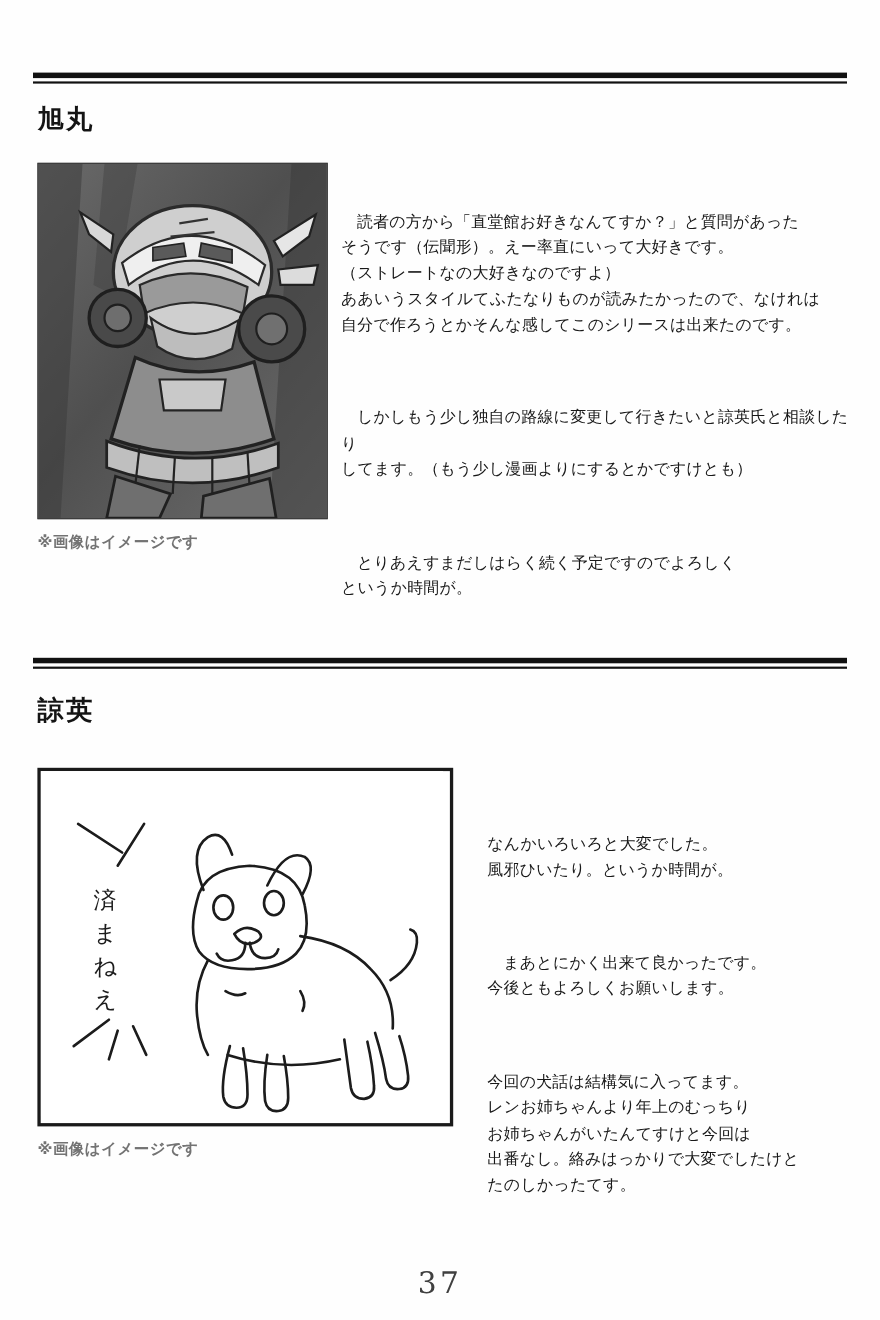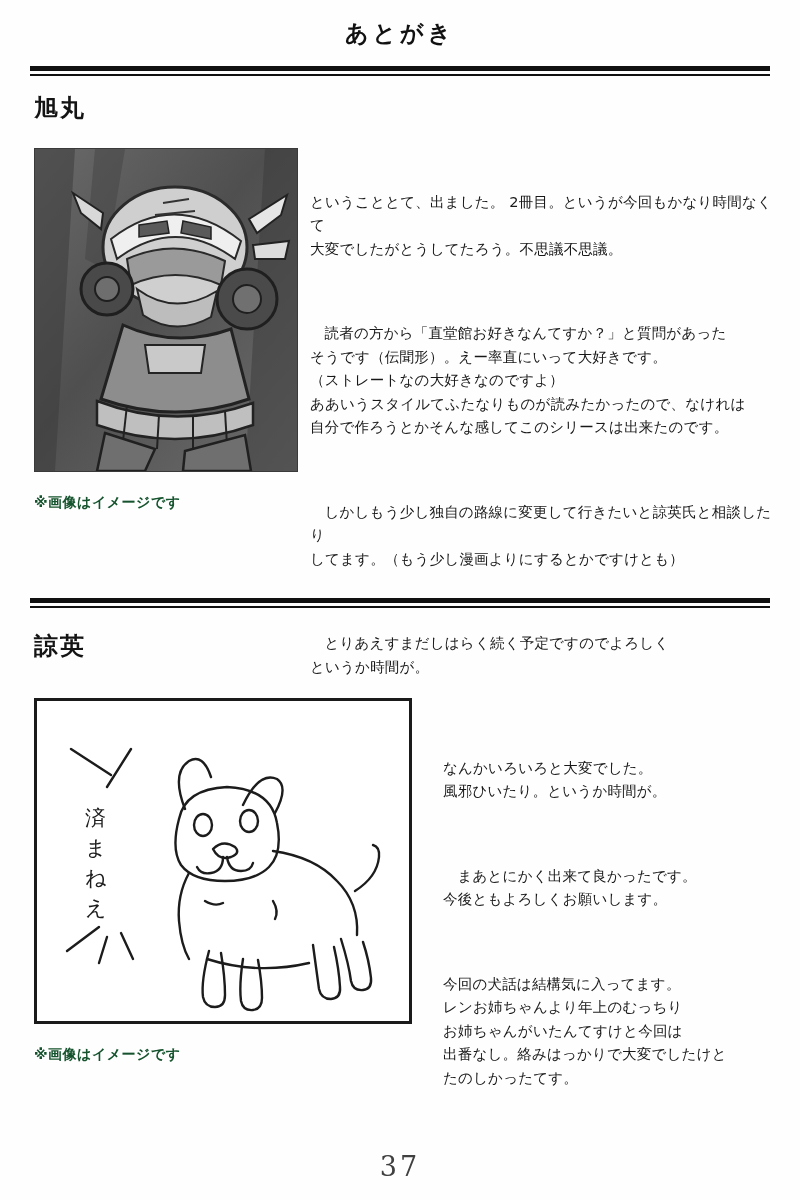--- a/index.html
+++ b/index.html
@@ -67,22 +67,22 @@
   }
 
   
   .img-wrap {
     position: absolute;
     left: 34px;
   }
   .img-caption {
     font-size: 14px;
     font-weight: bold;
-    margin-top: 22px;
-    color: #14532d;
+    margin-top: 12px;
+    color: #737373;
     letter-spacing: 0.5px;
   }
 
   
   .photo {
     width: 262px;
     height: 322px;
     border: 1px solid #3a3a3a;
     background: #5d5d5d;
     position: relative;
@@ -136,23 +136,20 @@
     letter-spacing: 3px;
     color: #404040;
     font-family: "DejaVu Serif", serif;
   }
 </style>
 </head>
 <body>
 
 <div class="page">
 
-  <div class="page-header">
-    <div class="title">あとがき</div>
-  </div>
   <div class="rule thick rule-top-a"></div>
   <div class="rule thin rule-top-b"></div>
 
   <div class="section section-1">
     <div class="author-name">旭丸</div>
 
     <div class="img-wrap" style="top:56px;">
       <div class="photo">
         <svg width="262" height="322" viewBox="0 0 262 322" xmlns="http://www.w3.org/2000/svg">
           <defs>
@@ -199,22 +196,20 @@
           <path d="M150,302 L210,286 L216,322 L148,322 Z" fill="#6f6f6f" stroke="#202020" stroke-width="2.5"></path>
 
           <path d="M120,66 L160,62" stroke="#333" stroke-width="2"></path>
           <path d="M128,54 L154,50" stroke="#333" stroke-width="2"></path>
         </svg>
       </div>
       <div class="img-caption">※画像はイメージです</div>
     </div>
 
     <div class="body-text text-1">
-      <p class="para">ということとて、出ました。 2冊目。というが今回もかなり時間なくて
-大変でしたがとうしてたろう。不思議不思議。</p>
       <p class="para indent">読者の方から「直堂館お好きなんてすか？」と質問があった
 そうです（伝聞形）。えー率直にいって大好きです。
 （ストレートなの大好きなのですよ）
 ああいうスタイルてふたなりものが読みたかったので、なけれは
 自分で作ろうとかそんな感してこのシリースは出来たのです。</p>
       <p class="para indent">しかしもう少し独自の路線に変更して行きたいと諒英氏と相談したり
 してます。（もう少し漫画よりにするとかですけとも）</p>
       <p class="para indent">とりあえすまだしはらく続く予定ですのでよろしく
 というか時間が。</p>
     </div>

